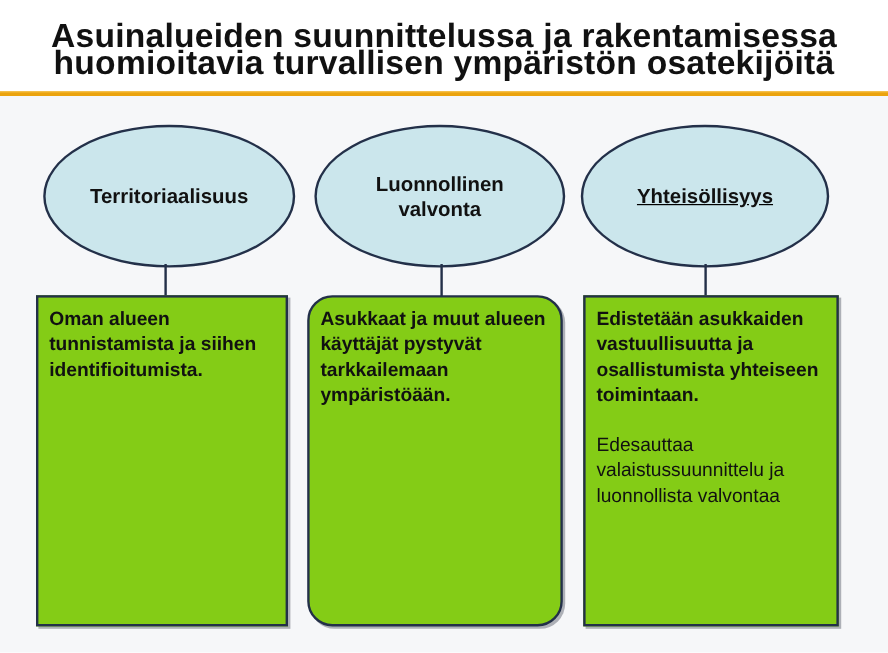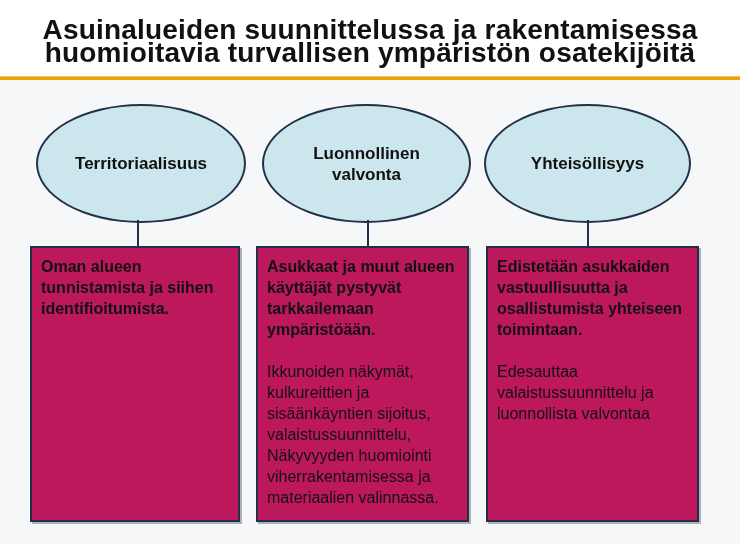--- a/index.html
+++ b/index.html
@@ -62,46 +62,46 @@
   }
   .ellipse span{
     font-size:17px;
     font-weight:bold;
     color:#111111;
     line-height:21px;
     max-width:150px;
   }
   .c1e{ left:36px;  top:24px; width:210px; height:119px; }
   .c2e{ left:262px; top:24px; width:209px; height:119px; }
-  .c3e{ left:484px; top:24px; width:207px; height:119px; }
+  .c3e{ left:484px; top:24px; width:207px; height:119px;text-decoration:underline; }
   
   .connector{
     position:absolute;
     width:2px;
     height:27px;
     top:140px;
     background:#233049;
   }
   .c1l{ left:137px; }
   .c2l{ left:367px; }
   .c3l{ left:587px; }
   
   .box{
     position:absolute;
     top:166px;
     height:276px;
-    background:#be185d;
+    background:#84cc16;
     border:2px solid #233049;
     box-sizing:border-box;
     box-shadow:2px 2px 0 rgba(125,128,138,0.6);
     padding:8px 9px;
     overflow:hidden;
   }
   .c1b{ left:30px;  width:210px; }
-  .c2b{ left:256px; width:213px; }
+  .c2b{ left:256px; width:213px;border-radius:21px; }
   .c3b{ left:486px; width:213px; }
   .box p{
     margin:0;
     font-size:16px;
     line-height:21px;
     color:#111111;
   }
   .box p.heading{
     font-weight:bold;
     margin-bottom:21px;
@@ -128,21 +128,20 @@
     <div class="box c1b">
       <p class="heading">Oman alueen tunnistamista ja siihen identifioitumista.</p>
     </div>
 
     <div class="ellipse c2e">
       <span>Luonnollinen valvonta</span>
     </div>
     <div class="connector c2l"></div>
     <div class="box c2b">
       <p class="heading">Asukkaat ja muut alueen käyttäjät pystyvät tarkkailemaan ympäristöään.</p>
-      <p class="body">Ikkunoiden näkymät, kulkureittien ja sisäänkäyntien sijoitus, valaistussuunnittelu, Näkyvyyden huomiointi viherrakentamisessa ja materiaalien valinnassa.</p>
     </div>
 
     <div class="ellipse c3e">
       <span>Yhteisöllisyys</span>
     </div>
     <div class="connector c3l"></div>
     <div class="box c3b">
       <p class="heading">Edistetään asukkaiden vastuullisuutta ja osallistumista yhteiseen toimintaan.</p>
       <p class="body">Edesauttaa valaistussuunnittelu ja luonnollista valvontaa</p>
     </div>

